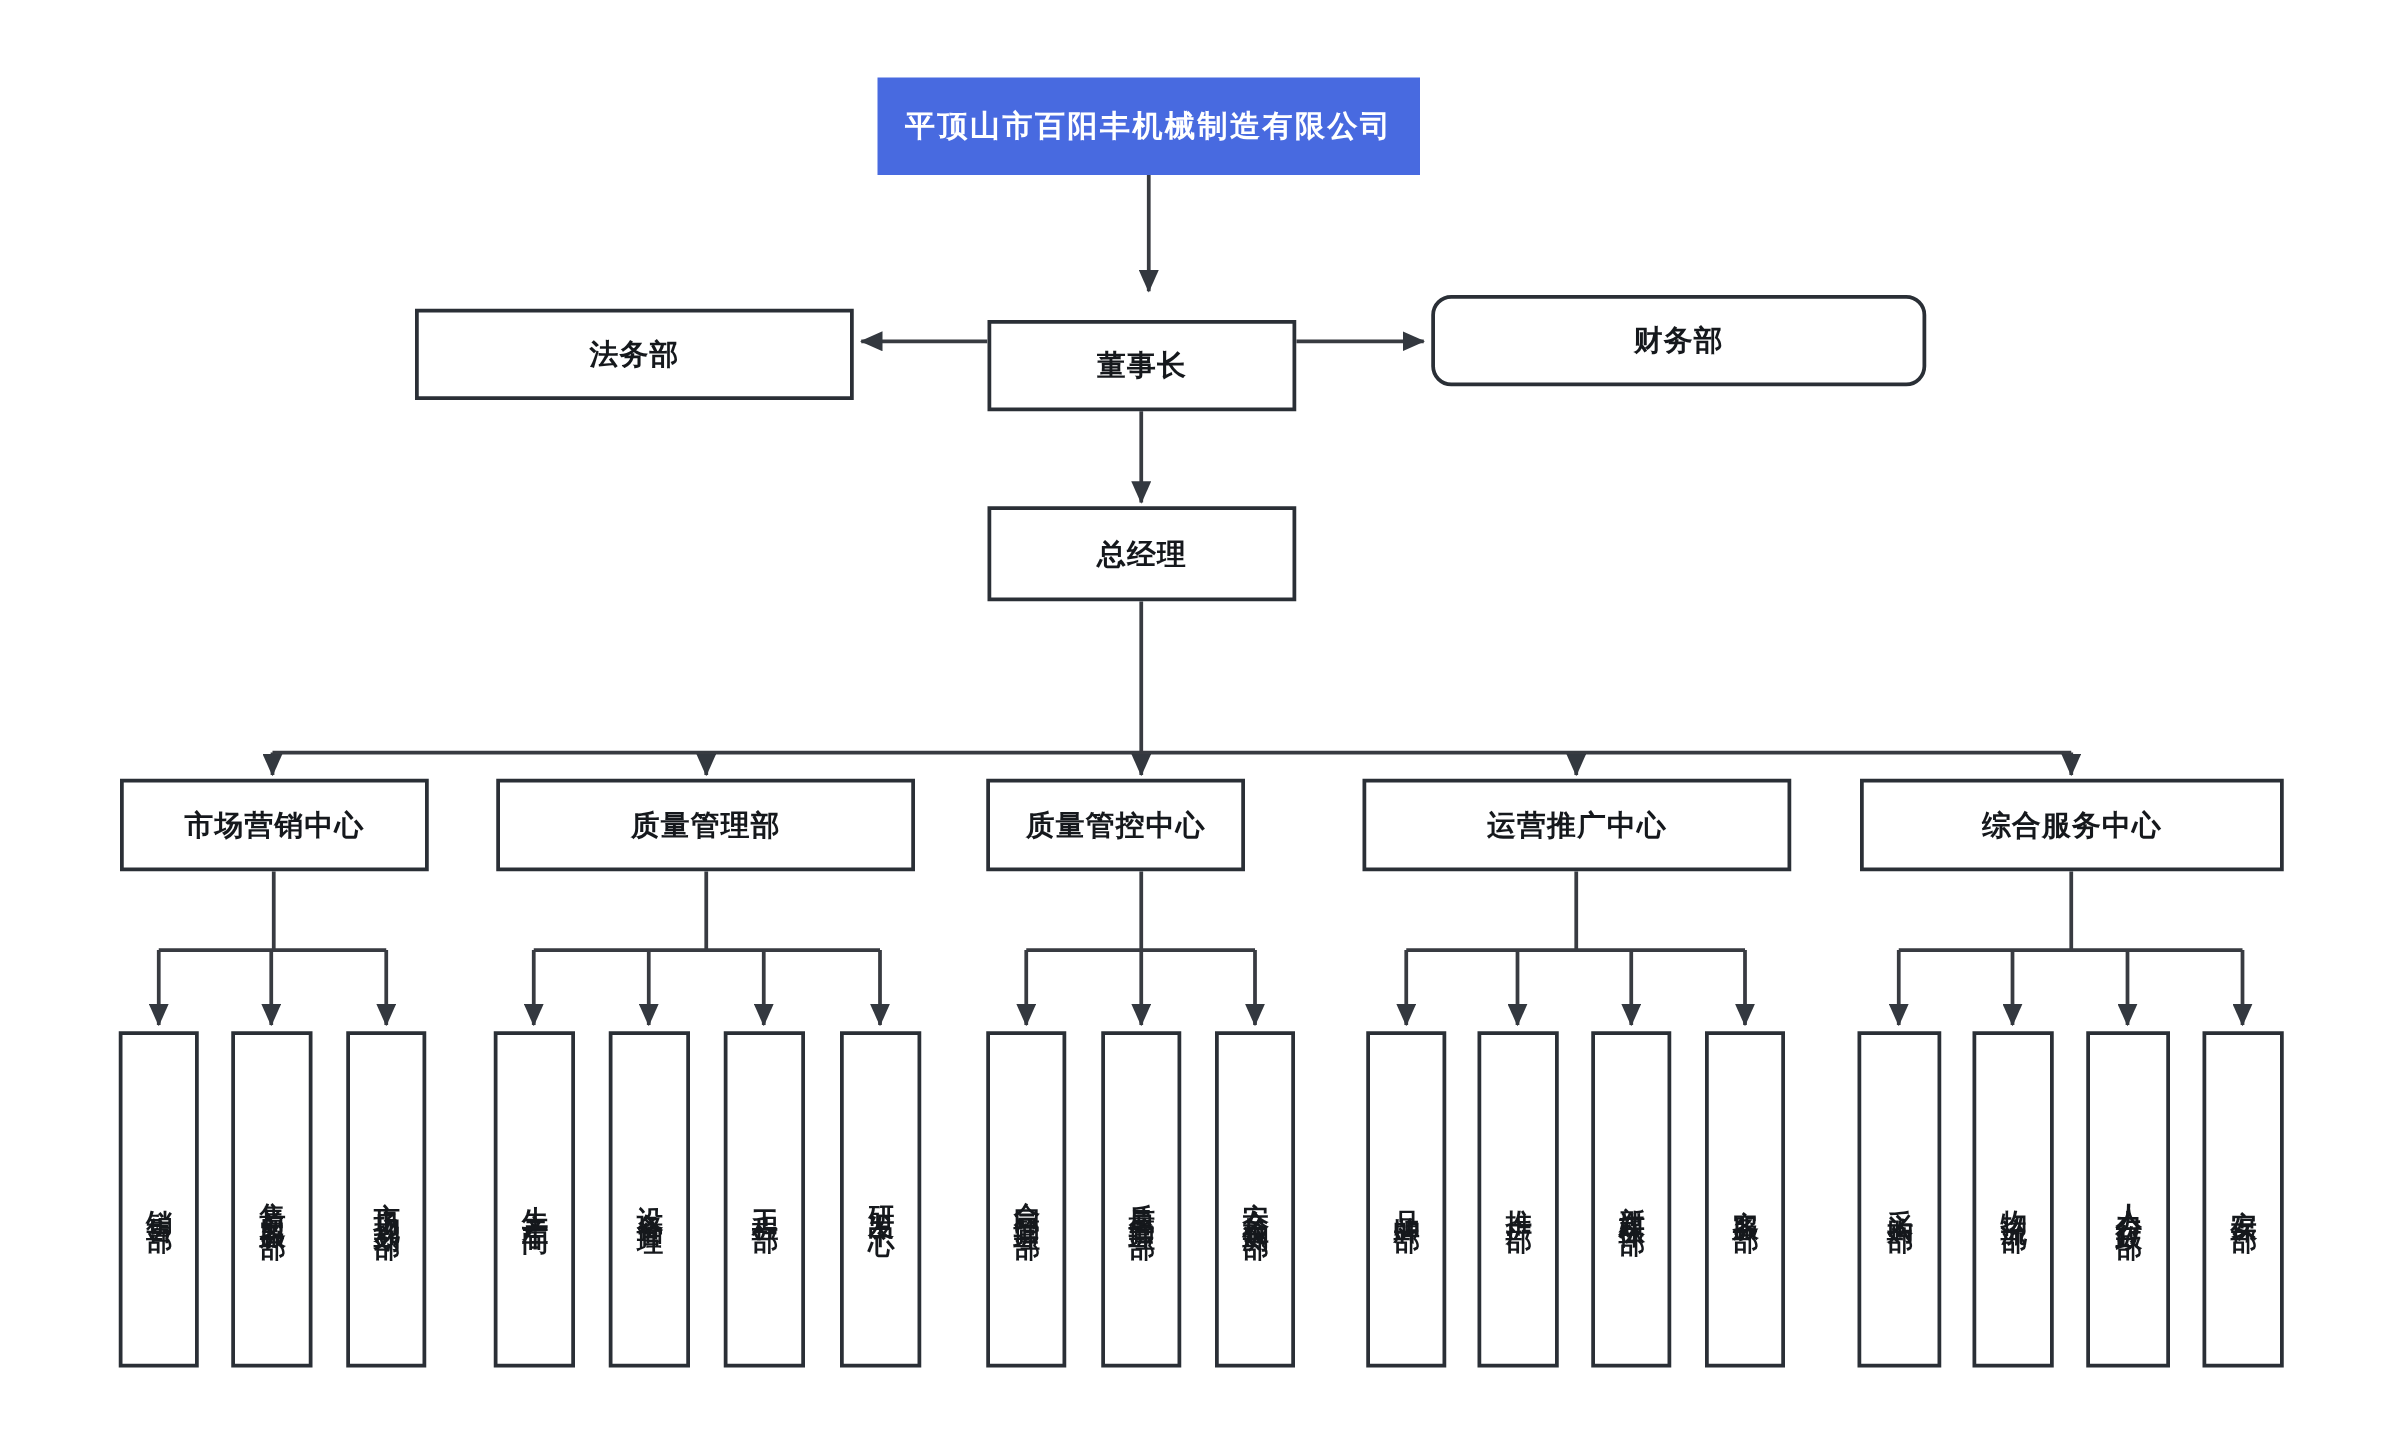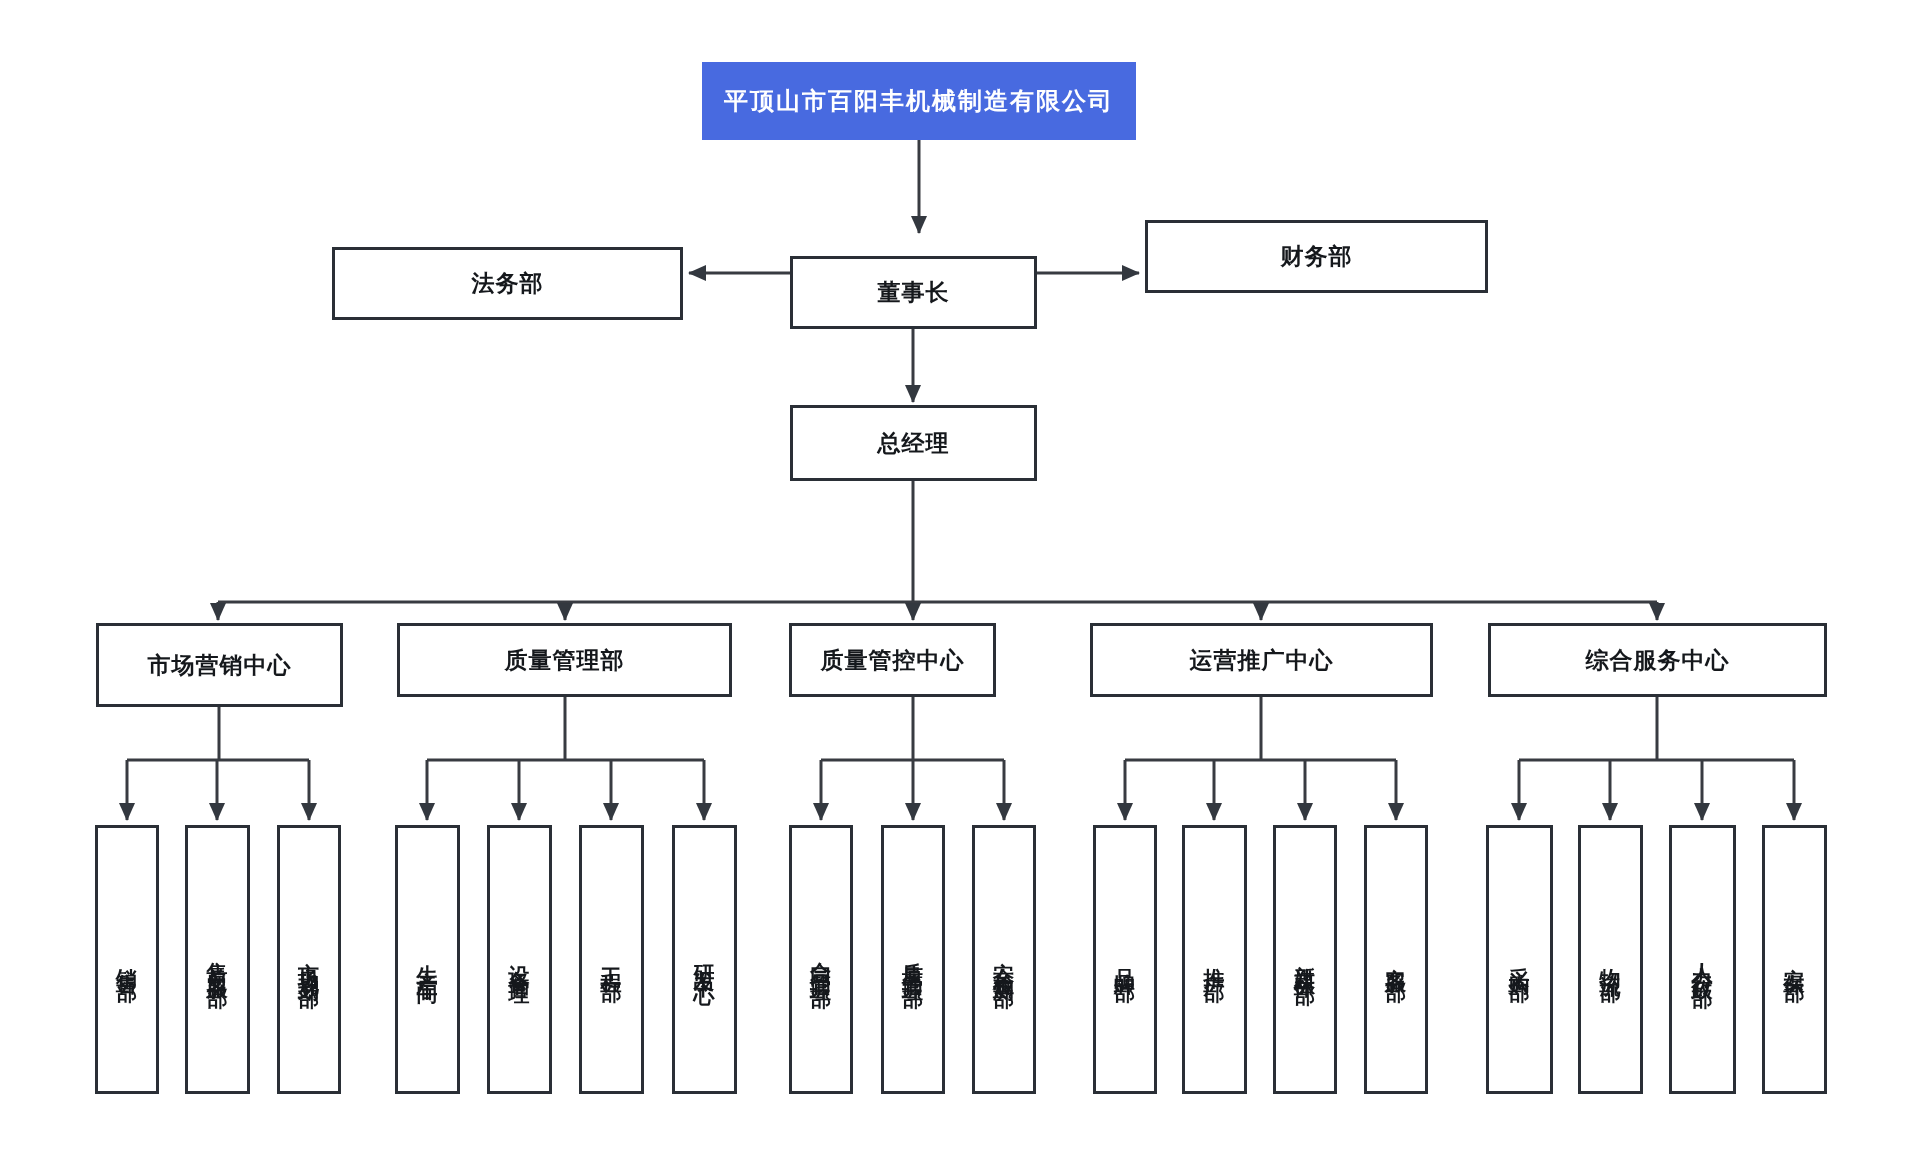--- a/index.html
+++ b/index.html
@@ -113,29 +113,29 @@
   <div class="node root" style="left:702px; top:62px; width:434px; height:78px;">
     <span>平顶山市百阳丰机械制造有限公司</span>
   </div>
 
   <div class="node" style="left:332px; top:236px; width:351px; height:73px;margin-top:11px;">
     <span>法务部</span>
   </div>
   <div class="node" style="left:790px; top:236px; width:247px; height:73px;margin-top:20px;">
     <span>董事长</span>
   </div>
-  <div class="node" style="left:1145px; top:220px; width:343px; height:73px;">
+  <div class="node" style="left:1145px; top:236px; width:396px; height:73px;border-radius:16px;">
     <span>财务部</span>
   </div>
 
   <div class="node" style="left:790px; top:405px; width:247px; height:76px;">
     <span>总经理</span>
   </div>
 
-  <div class="node" style="left:96px; top:623px; width:247px; height:84px;">
+  <div class="node" style="left:96px; top:623px; width:247px; height:74px;">
     <span>市场营销中心</span>
   </div>
   <div class="node" style="left:397px; top:623px; width:335px; height:74px;">
     <span>质量管理部</span>
   </div>
   <div class="node" style="left:789px; top:623px; width:207px; height:74px;">
     <span>质量管控中心</span>
   </div>
   <div class="node" style="left:1488px; top:623px; width:339px; height:74px;">
     <span>综合服务中心</span>

